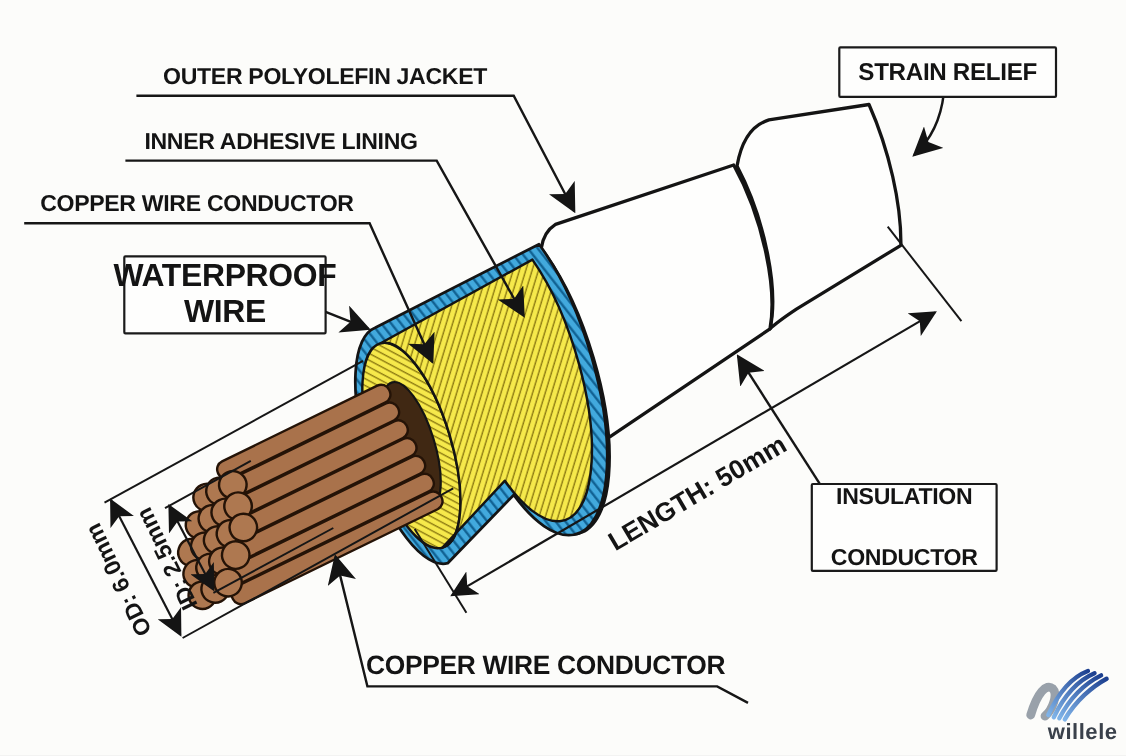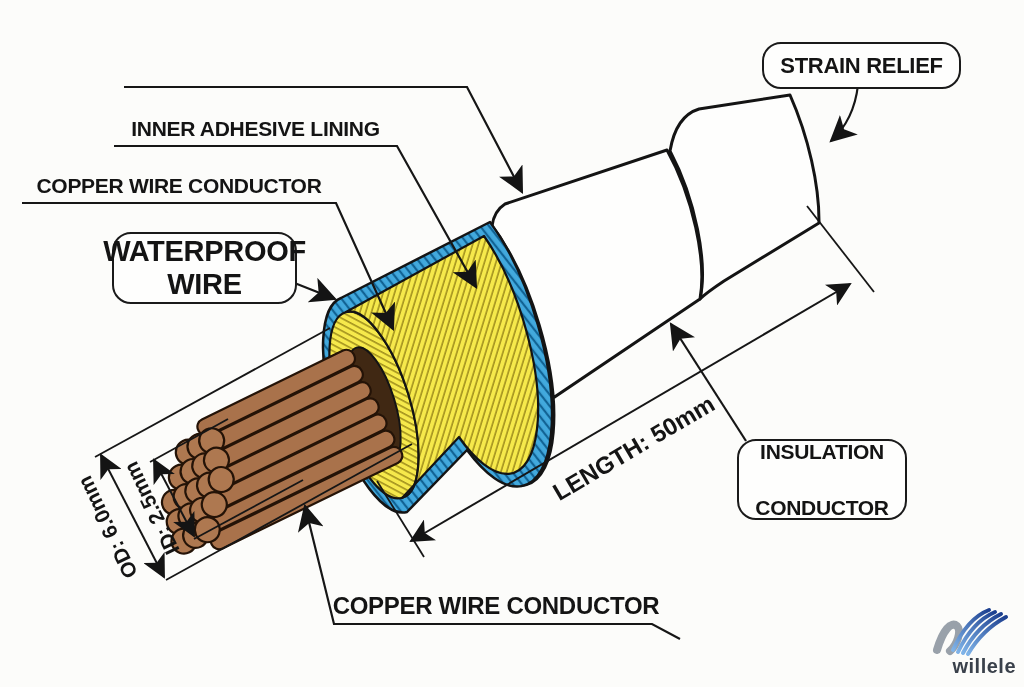--- a/index.html
+++ b/index.html
@@ -8,21 +8,21 @@
     overflow:hidden;font-family:"Liberation Sans",sans-serif;color:#141414;
   }
   .stage svg.draw{position:absolute;left:0;top:0;}
   .lbl{
     position:absolute;font-weight:700;letter-spacing:-0.3px;
     color:#141414;text-align:center;white-space:nowrap;line-height:1.15;
   }
   .lbl.sz21{font-size:21px;}
   .lbl.sz24{font-size:24px;}
   .boxlbl{
-    position:absolute;border:2.5px solid #1a1a1a;border-radius:19px;background:#FEFEFD;
+    position:absolute;border:2.5px solid #1a1a1a;border-radius:2px;background:#FEFEFD;
     font-weight:700;color:#141414;text-align:center;letter-spacing:-0.3px;
     display:flex;flex-direction:column;justify-content:center;align-items:center;
   }
   .logo-text{
     position:absolute;font-size:20px;font-weight:600;color:#3A414B;
     letter-spacing:0.5px;text-align:center;
   }
 </style>
 </head>
 <body>
@@ -125,20 +125,21 @@
 
     <g fill="none" stroke-linecap="round">
       <path d="M937 650 C943 630 951 621 957 626 C962 631 957 645 950 651" stroke="#99A1AA" stroke-width="8"></path>
       <path d="M953 650 C963 628 976 615 989 610" stroke="url(#lgb)" stroke-width="4"></path>
       <path d="M958 652 C968 631 981 618 995 612" stroke="url(#lgb)" stroke-width="4"></path>
       <path d="M963 653 C973 634 987 621 1001 614" stroke="url(#lgb)" stroke-width="4"></path>
       <path d="M968 654 C978 637 993 624 1006 617" stroke="url(#lgb)" stroke-width="4"></path>
     </g>
   </svg>
 
+  <div class="lbl sz21" style="left:124px;top:58px;width:343px;">OUTER POLYOLEFIN JACKET</div>
 
   <div class="lbl sz21" style="left:114px;top:117px;width:283px;">INNER ADHESIVE LINING</div>
 
   <div class="lbl sz21" style="left:22px;top:174px;width:314px;">COPPER WIRE CONDUCTOR</div>
 
   <div class="boxlbl" style="left:112px;top:232px;width:181px;height:68px;font-size:29px;justify-content:center;">
     <span>WATERPROOF</span>
     <span>WIRE</span>
   </div>
 

